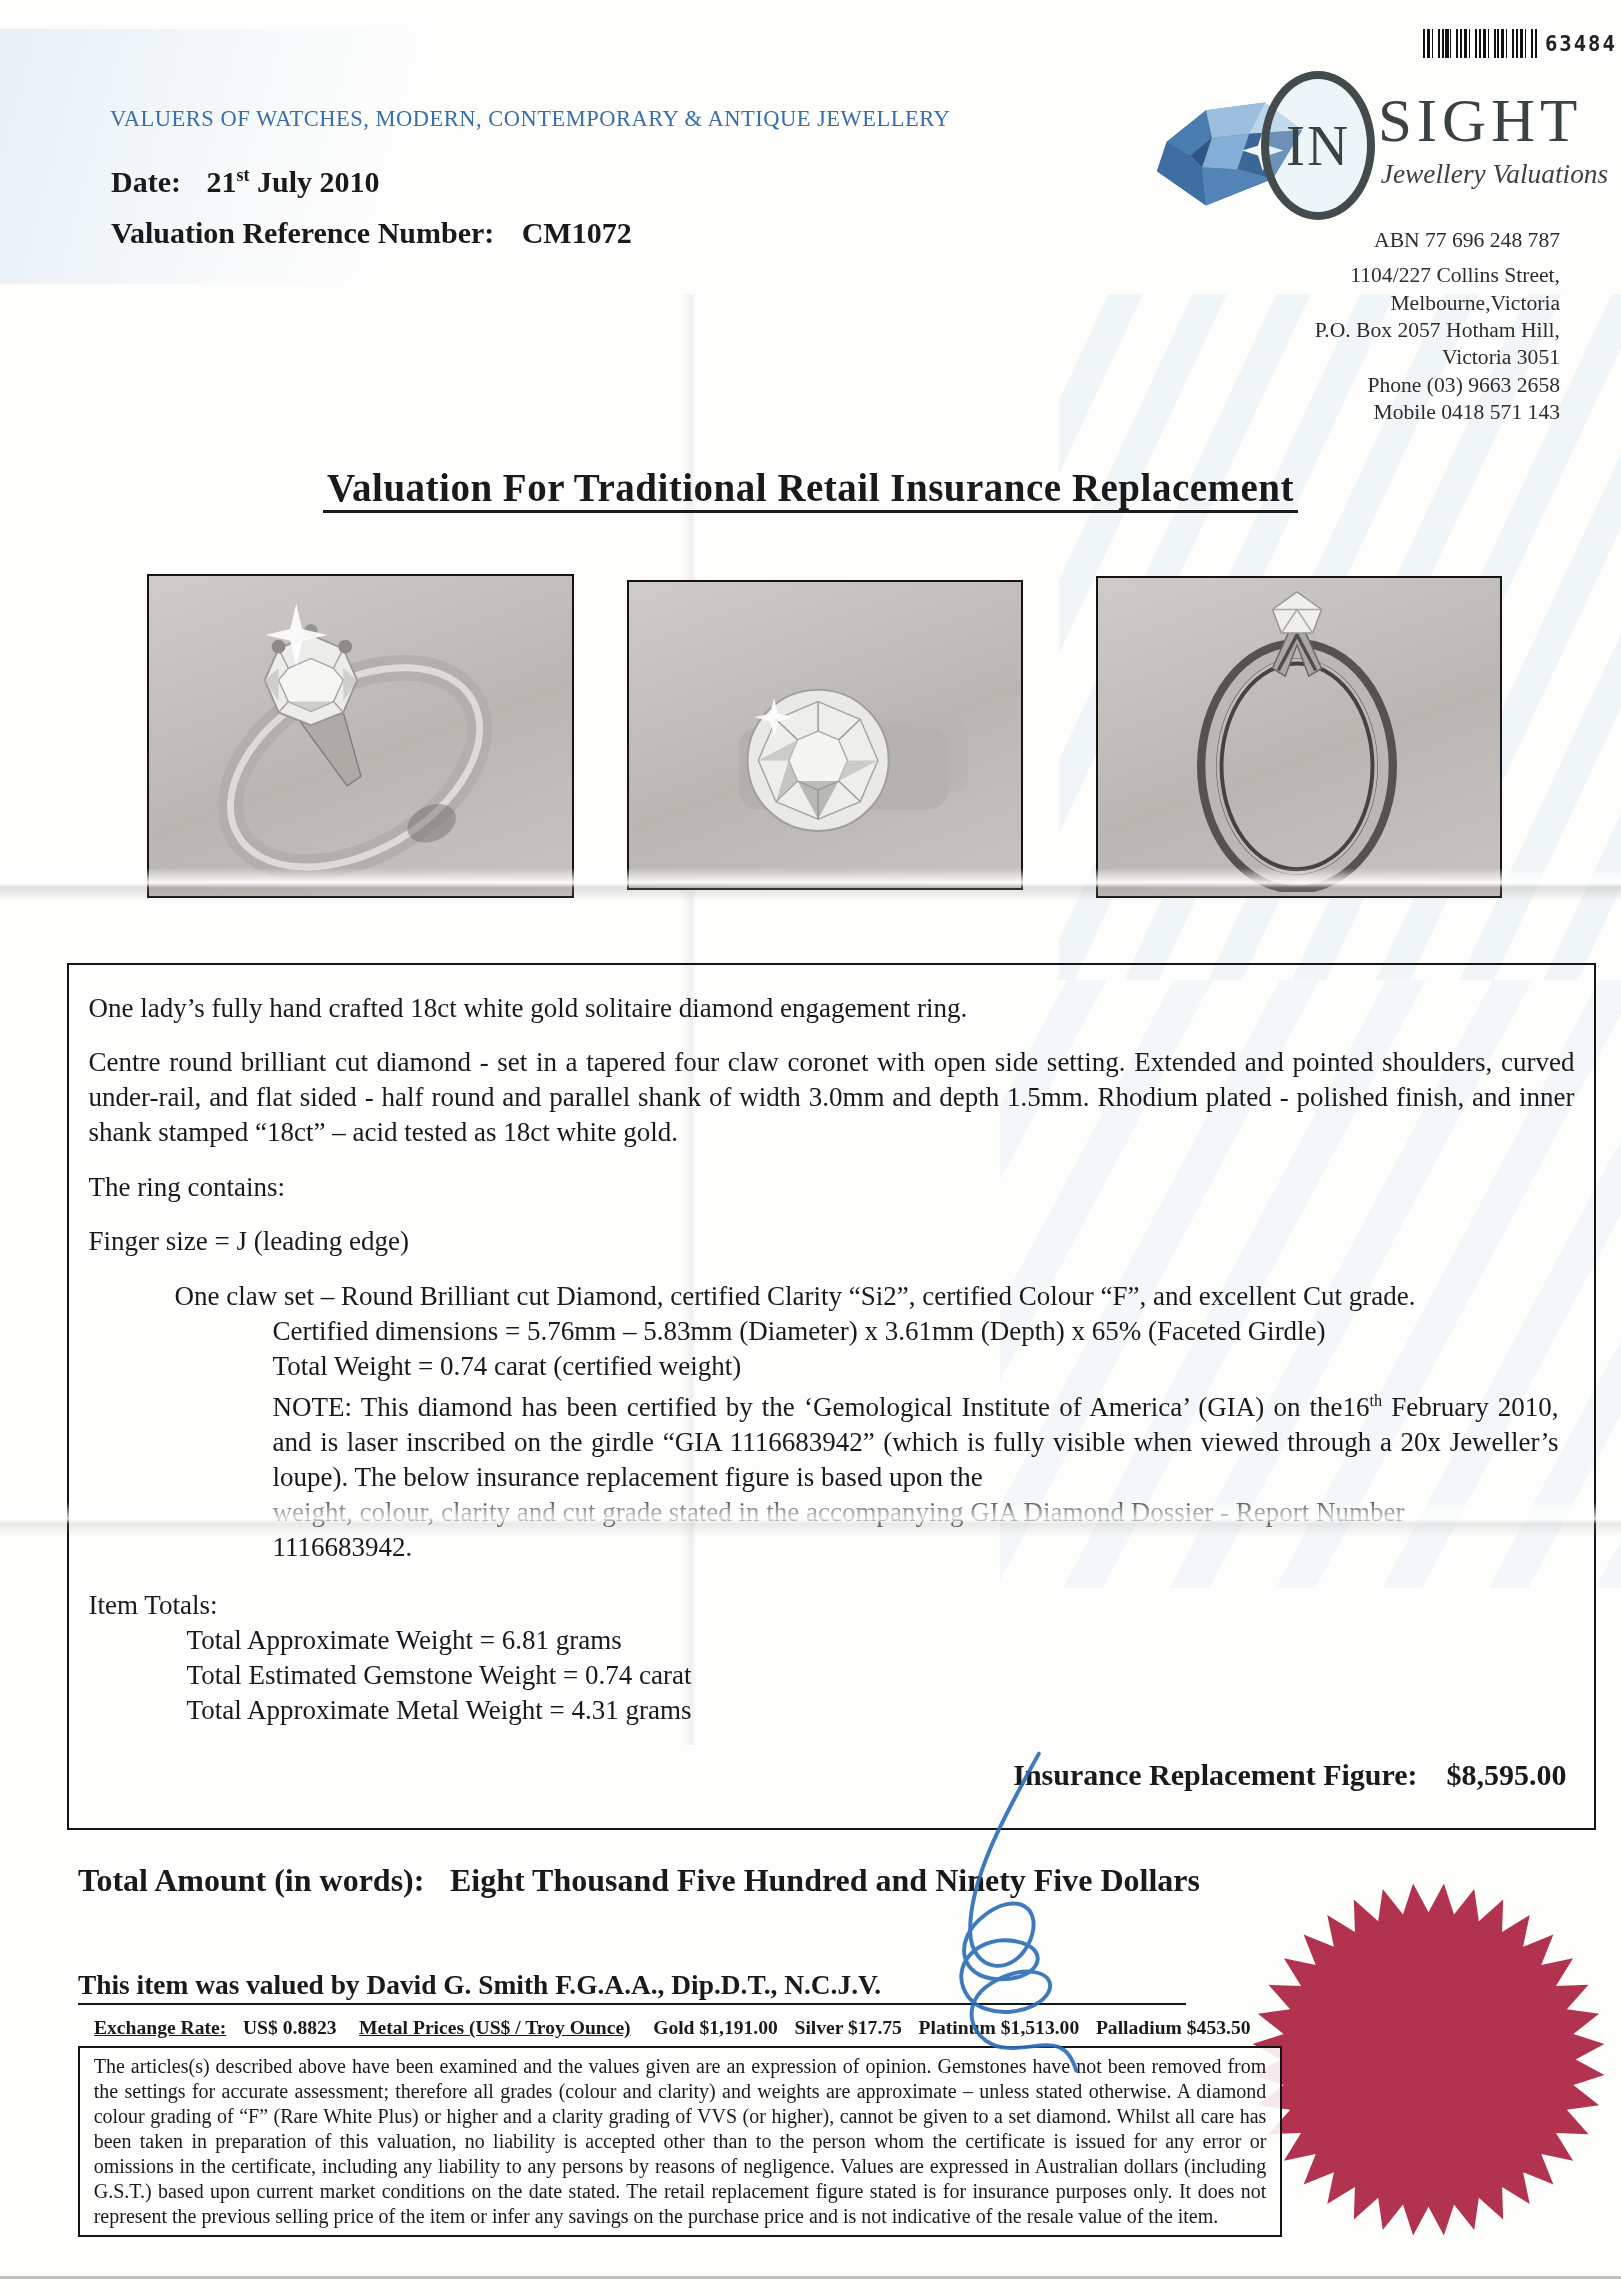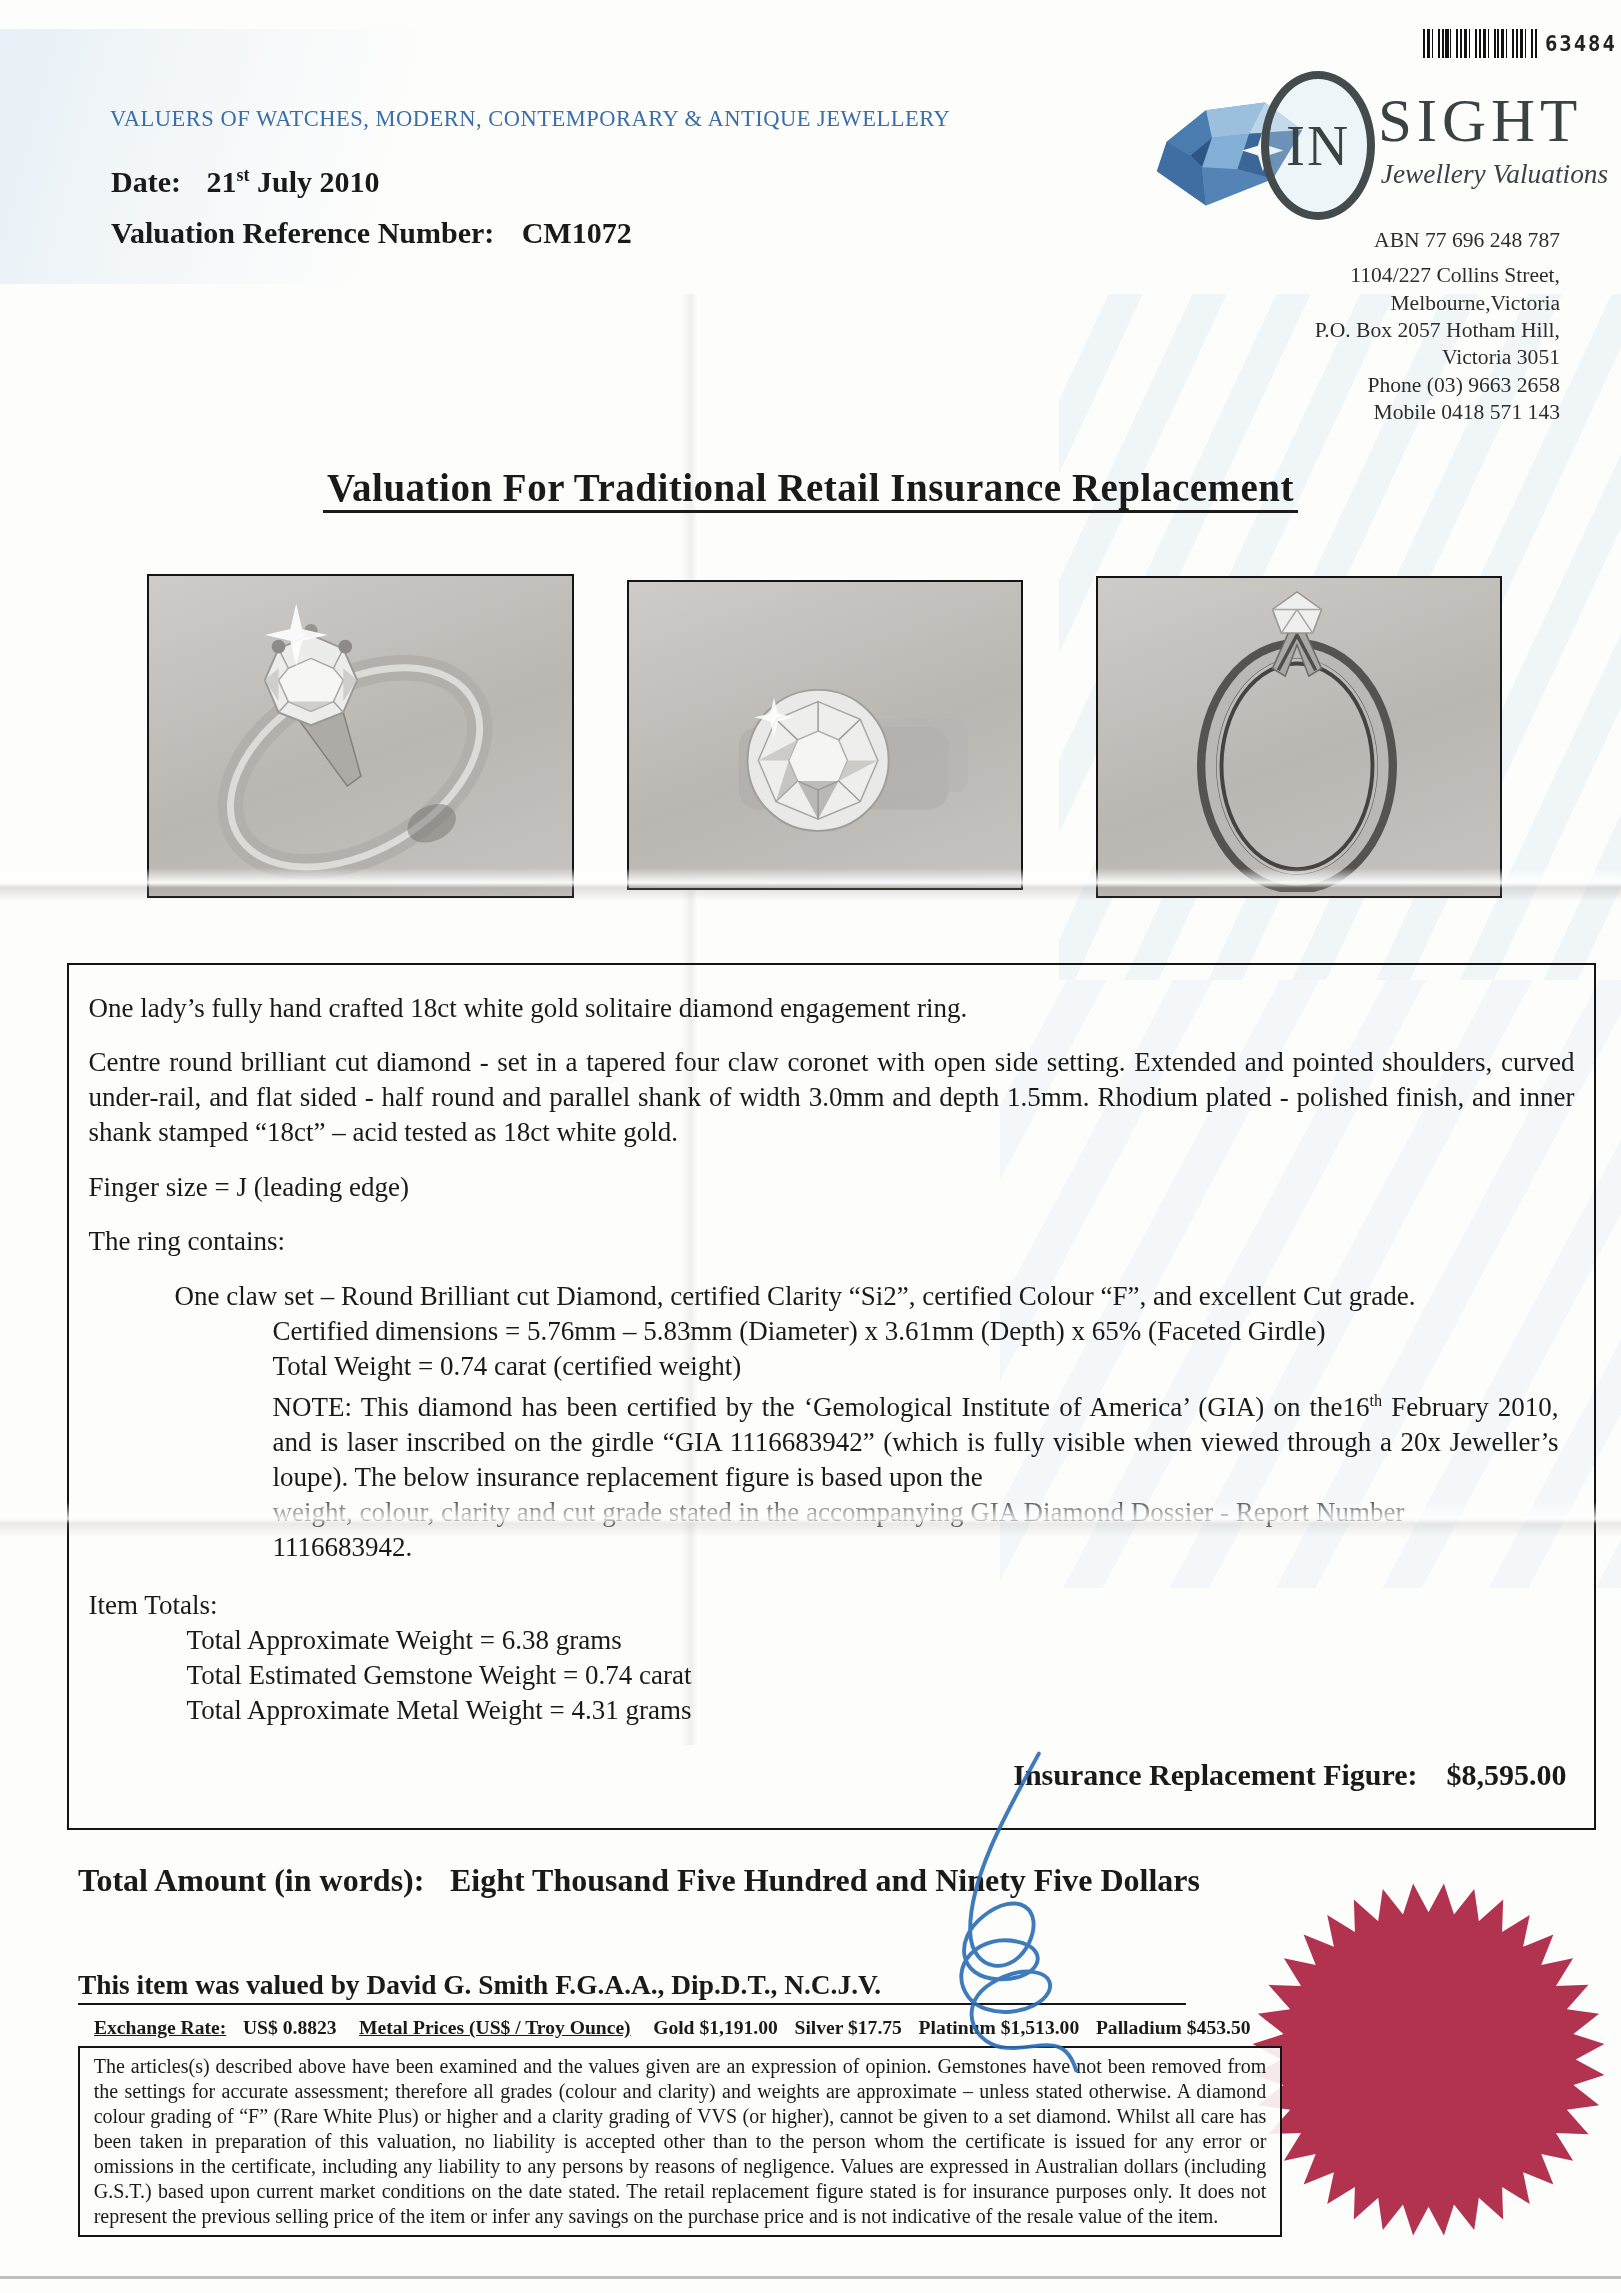--- a/index.html
+++ b/index.html
@@ -199,36 +199,36 @@
       <polygon points="203,14 228,32 219,56 187,56 178,32" fill="#efefee" stroke="#98968f" stroke-width="1.5"></polygon>
       <line x1="187" y1="56" x2="203" y2="32" stroke="#a9a7a4" stroke-width="1.5"></line>
       <line x1="219" y1="56" x2="203" y2="32" stroke="#a9a7a4" stroke-width="1.5"></line>
       <line x1="178" y1="32" x2="228" y2="32" stroke="#a9a7a4" stroke-width="1.5"></line>
     </svg>
   </div>
 
   <div class="main-box">
     <p>One lady’s fully hand crafted 18ct white gold solitaire diamond engagement ring.</p>
     <p class="just">Centre round brilliant cut diamond - set in a tapered four claw coronet with open side setting.  Extended and pointed shoulders, curved under-rail, and flat sided - half round and parallel shank of width 3.0mm and depth 1.5mm.  Rhodium plated - polished finish, and inner shank stamped “18ct” – acid tested as 18ct white gold.</p>
+    <p>The ring contains:</p>
     <p>Finger size = J (leading edge)</p>
-    <p>The ring contains:</p>
     <div class="contains-block">
       <p style="margin-bottom:0;">One claw set – Round Brilliant cut Diamond, certified Clarity “Si2”, certified Colour “F”, and excellent Cut grade.</p>
       <div class="detail-block">
         <p>Certified dimensions = 5.76mm – 5.83mm (Diameter) x 3.61mm (Depth) x 65% (Faceted Girdle)</p>
         <p>Total Weight = 0.74 carat (certified weight)</p>
         <p class="just"><span>NOTE:  This diamond has been certified by the ‘Gemological Institute of America’ (GIA) on the16</span><sup>th</sup><span> February 2010, and is laser inscribed on the girdle “GIA 1116683942” (which is fully visible when viewed through a 20x Jeweller’s loupe).  The below insurance replacement figure is based upon the</span></p>
         <p class="faded-line">weight, colour, clarity and cut grade stated in the accompanying GIA Diamond Dossier - Report Number</p>
         <p>1116683942.</p>
       </div>
     </div>
     <div class="totals-block">
       <div>Item Totals:</div>
       <div class="totals-lines">
-        <div>Total Approximate Weight = 6.38 grams</div>
+        <div>Total Approximate Weight = 6.81 grams</div>
         <div>Total Estimated Gemstone Weight = 0.74 carat</div>
         <div>Total Approximate Metal Weight = 4.31 grams</div>
       </div>
     </div>
     <div class="insurance-line">
       <span>Insurance Replacement Figure:</span><span class="val">$8,595.00</span>
     </div>
   </div>
 
   <div class="wash crease-1"></div>

